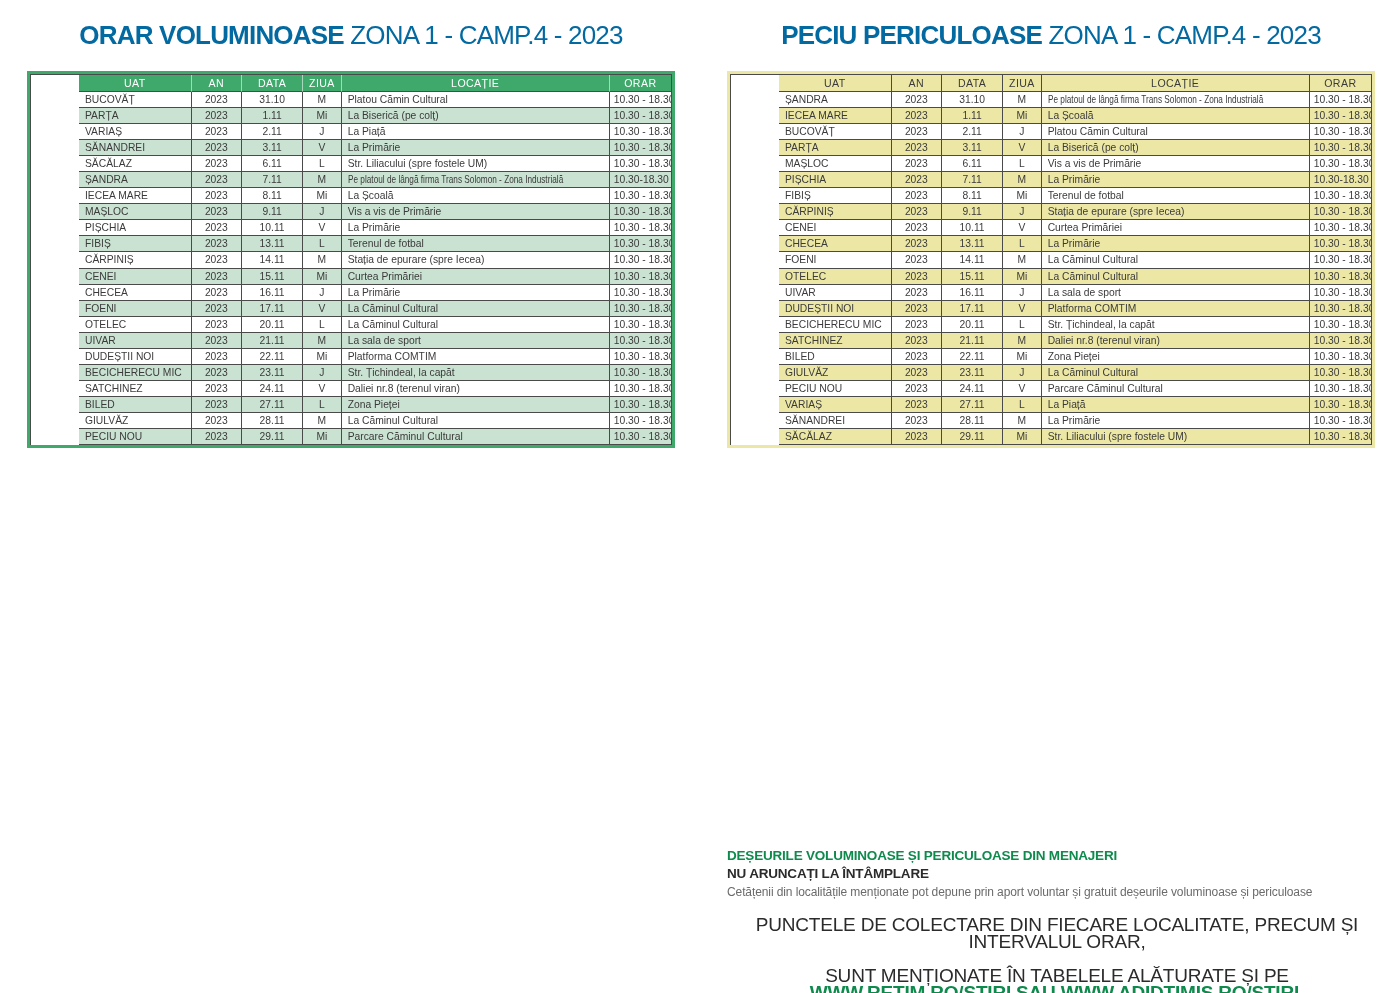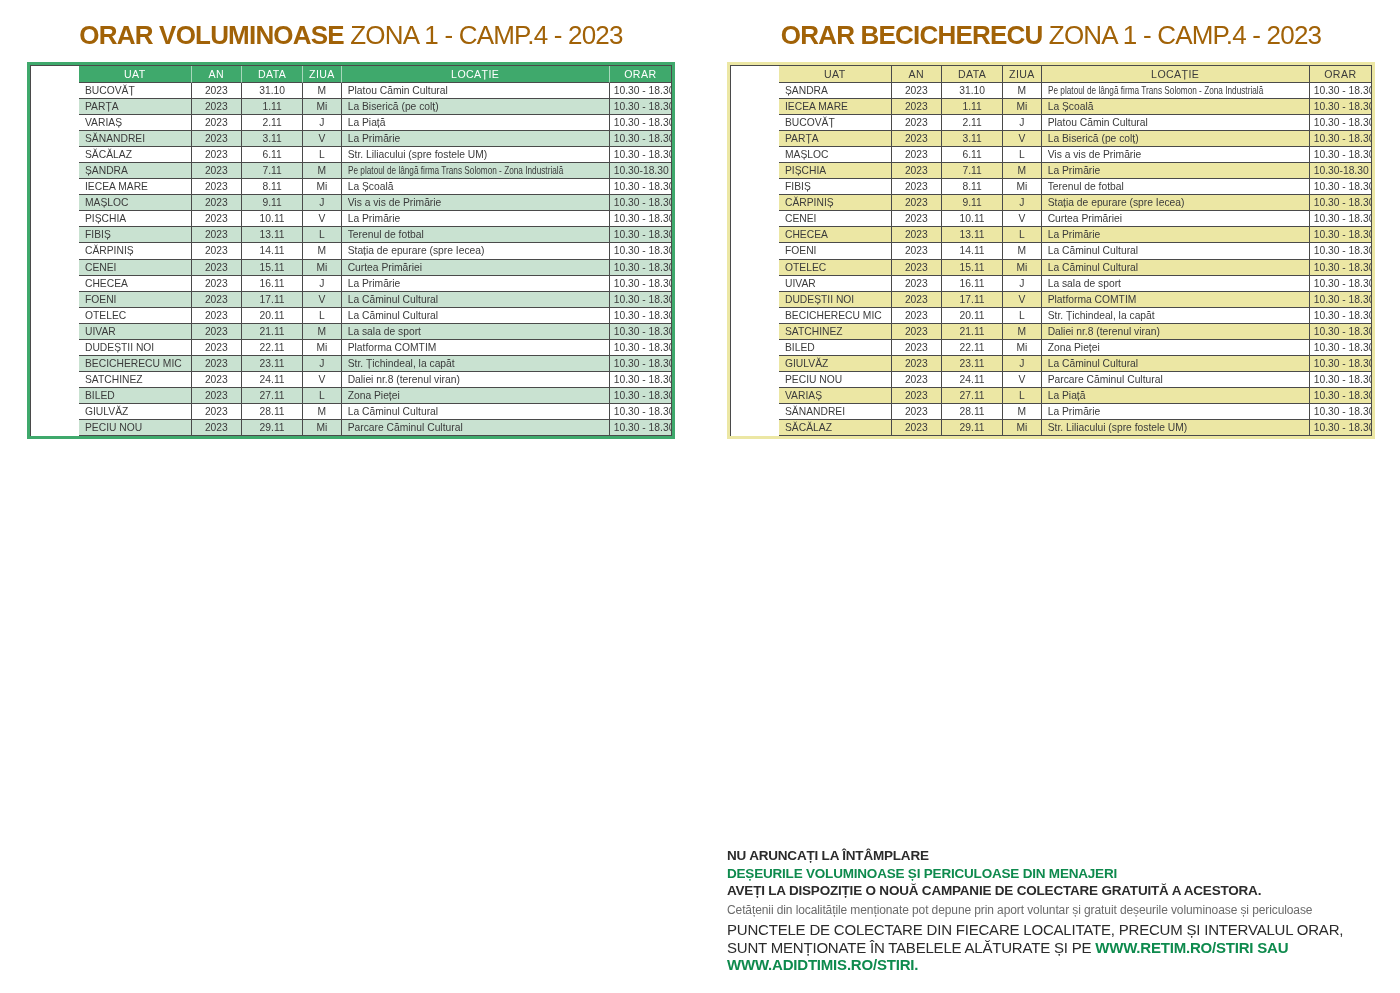--- a/index.html
+++ b/index.html
@@ -4,22 +4,22 @@
 <style>
   html,body{margin:0;padding:0;}
   body{
     width:1400px;height:993px;position:relative;background:#ffffff;
     font-family:"Liberation Sans",sans-serif;color:#3b3b3b;overflow:hidden;
   }
   .panel{position:absolute;top:20px;width:648px;}
   .panel.left{left:27px;}
   .panel.right{left:727px;}
   .title{
-    text-align:center;font-size:26px;line-height:30px;color:#a16207;
-    letter-spacing:-0.8px;white-space:nowrap;margin-bottom:12px;font-weight:400;
+    text-align:center;font-size:26px;line-height:30px;color:#0369a1;
+    letter-spacing:-0.8px;white-space:nowrap;margin-bottom:21px;font-weight:400;
   }
   .title .tb{font-weight:700;}
   .table-ring{box-sizing:border-box;width:648px;border:3px solid;}
   .green-theme .table-ring{border-color:#3fa96c;}
   .yellow-theme .table-ring{border-color:#ece7a4;}
   table{
     width:100%;border-collapse:separate;border-spacing:0;table-layout:fixed;
     font-size:10.3px;color:#3b3b3b;border-top:1px solid #4a4a4a;border-left:1px solid #4a4a4a;padding-left:48px;
   }
   th,td{
@@ -32,21 +32,21 @@
   .green-theme th{background:#3fa96c;color:#ffffff;border-right:1px solid rgba(255,255,255,0.55);}
   .green-theme th:last-child{border-right:1px solid #4a4a4a;}
   .yellow-theme th{background:#ece7a4;color:#3b3b3b;}
   .green-theme tr.alt td{background:#c9e2d1;}
   .yellow-theme tr.alt td{background:#ece7a4;}
   .tight{display:inline-block;transform:scaleX(0.8);transform-origin:0 50%;}
   .footer{position:absolute;left:727px;top:847px;width:660px;}
   .f-caps{font-size:13.5px;font-weight:700;color:#2b2b2b;line-height:17.5px;letter-spacing:-0.2px;margin:0;}
   .f-green{color:#0e8a4d;}
   .f-para{font-size:12px;color:#6b6b6b;line-height:14.8px;margin:3px 0 4px 0;letter-spacing:-0.1px;}
-  .f-big{font-size:15px;font-weight:400;color:#2b2b2b;line-height:17.5px;letter-spacing:-0.2px;margin:0;}
+  .f-big{font-size:19px;font-weight:400;color:#2b2b2b;line-height:17.5px;letter-spacing:-0.2px;margin:16px;text-align:center;}
   .f-big .f-link{font-weight:700;color:#0e8a4d;}
 </style>
 </head>
 <body>
 
 <div class="panel left green-theme">
   <div class="title"><span class="tb">ORAR VOLUMINOASE</span><span> ZONA 1 - CAMP.4 - 2023</span></div>
   <div class="table-ring">
     <table>
       <colgroup>
@@ -243,21 +243,21 @@
             <td>Mi</td>
             <td>Parcare Căminul Cultural</td>
             <td>10.30 - 18.30</td>
           </tr>
         </tbody>
       </table>
   </div>
 </div>
 
 <div class="panel right yellow-theme">
-  <div class="title"><span class="tb">ORAR BECICHERECU</span><span> ZONA 1 - CAMP.4 - 2023</span></div>
+  <div class="title"><span class="tb">PECIU PERICULOASE</span><span> ZONA 1 - CAMP.4 - 2023</span></div>
   <div class="table-ring">
     <table>
       <colgroup>
         <col style="width:19%">
           <col style="width:8.5%">
           <col style="width:10.3%">
         <col style="width:6.5%">
           <col style="width:45.2%">
           <col style="width:10.5%">
       </colgroup>
@@ -447,21 +447,20 @@
             <td>Mi</td>
             <td>Str. Liliacului (spre fostele UM)</td>
             <td>10.30 - 18.30</td>
           </tr>
         </tbody>
       </table>
   </div>
 </div>
 
 <div class="footer">
+  <p class="f-caps f-green">DEȘEURILE VOLUMINOASE ȘI PERICULOASE DIN MENAJERI</p>
   <p class="f-caps">NU ARUNCAȚI LA ÎNTÂMPLARE</p>
-  <p class="f-caps f-green">DEȘEURILE VOLUMINOASE ȘI PERICULOASE DIN MENAJERI</p>
-  <p class="f-caps">AVEȚI LA DISPOZIȚIE O NOUĂ CAMPANIE DE COLECTARE GRATUITĂ A ACESTORA.</p>
   <div class="f-para">
     <div>Cetățenii din localitățile menționate pot depune prin aport voluntar și gratuit deșeurile voluminoase și periculoase</div>
   </div>
   <p class="f-big">PUNCTELE DE COLECTARE DIN FIECARE LOCALITATE, PRECUM ȘI INTERVALUL ORAR,</p>
   <p class="f-big"><span>SUNT MENȚIONATE ÎN TABELELE ALĂTURATE ȘI PE </span><span class="f-link">WWW.RETIM.RO/STIRI SAU WWW.ADIDTIMIS.RO/STIRI.</span></p>
 </div>
 
 </body></html>

